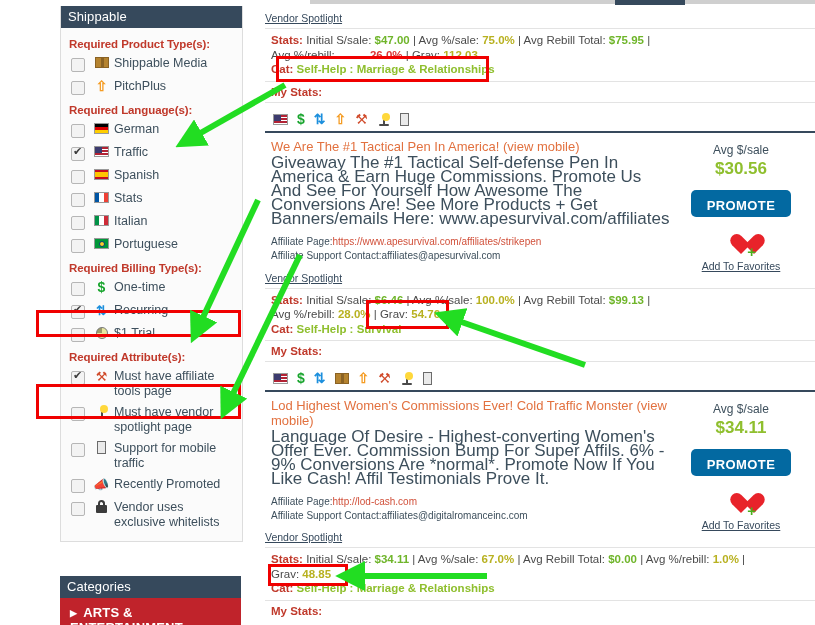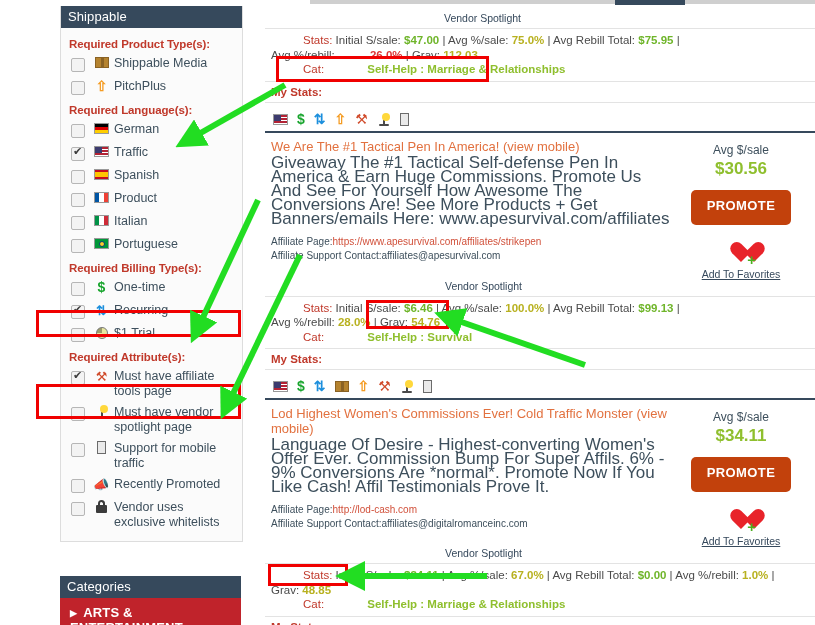--- a/index.html
+++ b/index.html
@@ -92,47 +92,47 @@
     padding:7px 0 8px 10px; letter-spacing:.2px;
     font-family:"Liberation Sans Narrow","Liberation Sans",sans-serif;
   }
   .cat-item .arrow { font-size:9px; margin-right:6px; vertical-align:1px; }
 
   
   .main { position:absolute; left:265px; top:0; width:550px; }
   .hr { height:1px; background:#e3e3e3; margin:4px 0; }
   .hr-dark { height:2px; background:#36495c; }
   .vendor-link {
-    text-align:center; font-size:10.5px; color:#36495c;
-    padding-right:115px;
+    text-align:left; font-size:10.5px; color:#36495c;
+    text-decoration:underline; padding-right:115px;
   }
   .stats-line { font-size:11.5px; line-height:14.5px; padding-left:6px; }
-  .stats-lbl { color:#c0392b; font-weight:normal;margin-left:32px; }
+  .stats-lbl { color:#c0392b; font-weight:bold; }
   .k { color:#4a4a4a; }
   .v-green { color:#6fb52a; font-weight:bold; }
   .v-olive { color:#b8b120; font-weight:bold; }
   .v-red { color:#d33; font-weight:bold;margin-left:32px; }
-  .cat-val { color:#8fbf2e; font-weight:bold;margin-left:40px; }
+  .cat-val { color:#8fbf2e; font-weight:bold; }
   .mystats { color:#c0392b; font-weight:bold; font-size:11.5px; padding-left:6px; }
   .iconrow { padding:5px 0 4px 8px; display:flex; gap:9px; align-items:center; }
   .iconrow span { font-size:14px; line-height:15px; }
 
   .listing { display:flex; padding:6px 0 4px 6px; }
   .listing-left { width:400px; }
   .listing-right { width:140px; text-align:center; padding-top:4px; }
   .prod-title { color:#e2713f; font-size:13px; line-height:15px; margin-bottom:2px; }
   .prod-desc { color:#3d4f5c; font-size:17px; line-height:14px; }
   .aff-block { margin-top:9px; font-size:10px; line-height:14px; color:#3d4f5c; }
   .aff-url { color:#d1503a; }
   .avg-lbl { font-size:12px; color:#3d4f5c; }
   .avg-val { font-size:17px; color:#8fbf2e; font-weight:bold; line-height:24px; }
   .promote {
     display:inline-block; margin-top:9px;
-    background:#c2410c; color:#fff; font-weight:bold;
-    font-size:13px; padding:8px 16px 12px; border-radius:5px;
+    background:#0369a1; color:#fff; font-weight:bold;
+    font-size:13px; padding:8px 16px 4px; border-radius:5px;
     font-family:"Liberation Sans Narrow","Liberation Sans",sans-serif;
     letter-spacing:.4px;
   }
   .fav { margin-top:16px; }
   .heart { position:relative; display:inline-block; width:26px; height:22px; }
   .heart::before, .heart::after {
     content:""; position:absolute; top:2px; width:13px; height:19px;
     background:#e8232a; border-radius:7px 7px 0 0;
   }
   .heart::before { left:13px; transform: rotate(-45deg); transform-origin: 0 100%; }
@@ -180,21 +180,21 @@
         <div class="opt-text">Traffic</div>
       </div>
       <div class="opt-row">
         <div class="cb"></div>
         <div class="opt-icon"><span class="flag flag-es"></span></div>
         <div class="opt-text">Spanish</div>
       </div>
       <div class="opt-row">
         <div class="cb"></div>
         <div class="opt-icon"><span class="flag flag-fr"></span></div>
-        <div class="opt-text">Product</div>
+        <div class="opt-text">Stats</div>
       </div>
       <div class="opt-row">
         <div class="cb"></div>
         <div class="opt-icon"><span class="flag flag-it"></span></div>
         <div class="opt-text">Italian</div>
       </div>
       <div class="opt-row">
         <div class="cb"></div>
         <div class="opt-icon"><span class="flag flag-pt"></span></div>
         <div class="opt-text">Portuguese</div>

